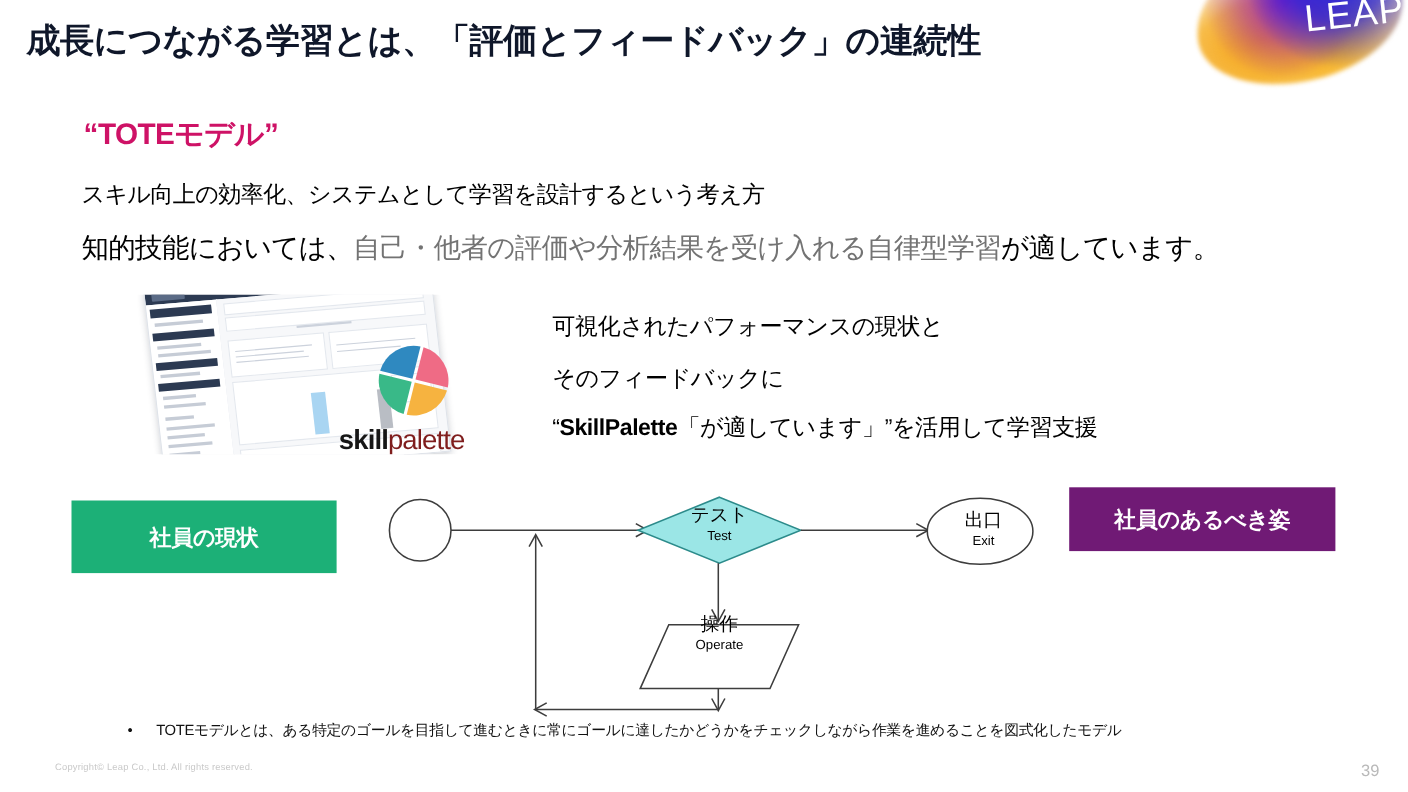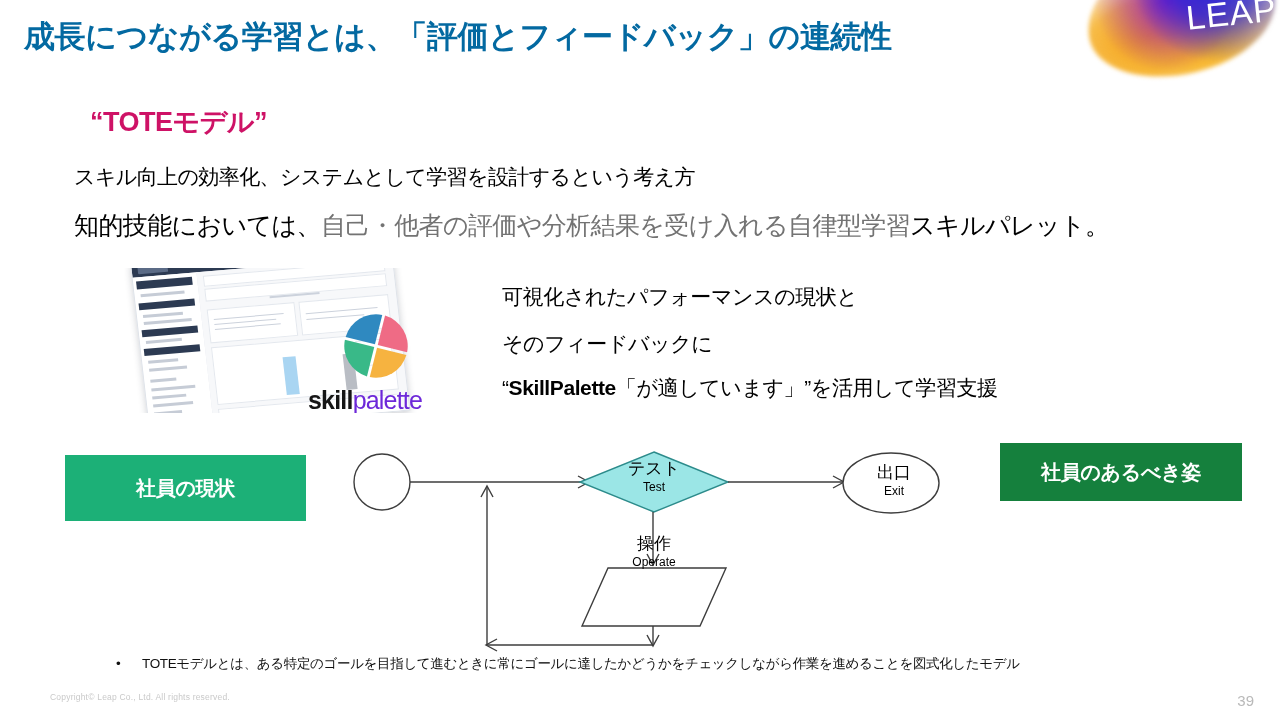--- a/index.html
+++ b/index.html
@@ -22,21 +22,21 @@
 
   
   .slide-title {
     position: absolute;
     left: 24px;
     top: 16px;
     font-size: 31px;
     font-weight: bold;
     letter-spacing: -0.4px;
     white-space: nowrap;
-    color: #0369a1;
+    color: #0f172a;
   }
 
   
   .logo-wrap {
     position: absolute;
     right: 0px;
     top: -14px;
     width: 200px;
     height: 96px;
     overflow: hidden;
@@ -71,21 +71,20 @@
 
   
   .tote-heading {
     position: absolute;
     left: 76px;
     top: 104px;
     font-size: 27px;
     font-weight: bold;
     color: #CE1266;
     letter-spacing: -0.5px;
-    margin-left: 14px;
   }
   .lead-1 {
     position: absolute;
     left: 74px;
     top: 163px;
     font-size: 21px;
     letter-spacing: -0.6px;
     white-space: nowrap;
   }
   .lead-2 {
@@ -134,46 +133,46 @@
   .sb-row  { position:absolute; left:6px; height:3px; background:#c6ccd6; }
   .ps-main { position:absolute; left:64px; top:13px; right:0; bottom:0; background:#f7f8fa; }
   .card { position:absolute; background:#ffffff; border:1px solid #e4e8ee; }
   .tline { position:absolute; background:#ccd2dc; height:2px; }
   .bar { position:absolute; bottom:0; }
   .ps-blue  { position:absolute; background:#2b8ddb; }
 
   .sp-logo { position:absolute; left:216px; top:42px; width:72px; height:72px; }
   .sp-word { position:absolute; left:184px; top:118px; font-size:25px; letter-spacing:-0.8px; }
   .sp-word b { font-weight:bold; color:#161616; }
-  .sp-word span { color:#6d28d9; font-weight:normal; }
+  .sp-word span { color:#7f1d1d; font-weight:normal; }
 
   
   .rp { position:absolute; left:502px; font-size:21px; letter-spacing:-0.4px; white-space:nowrap; }
   .rp-1 { top:283px; }
   .rp-2 { top:330px; }
   .rp-3 { top:374px; }
   .rp-3 b { font-weight:bold; }
 
   
   .chip {
     position: absolute;
     display: flex; align-items: center; justify-content: center;
     color: #ffffff; font-weight: bold; font-size: 20px; letter-spacing: -0.3px;
   }
   .chip-green { left:65px; top:455px; width:241px; height:66px; background:#1CB077; }
-  .chip-blue  { left:1000px; top:443px; width:242px; height:58px; background:#15803d; }
+  .chip-blue  { left:972px; top:443px; width:242px; height:58px; background:#701a75; }
 
   .fc-svg { position:absolute; left:0; top:430px; width:1280px; height:240px; }
   .fc-label { position:absolute; text-align:center; white-space:nowrap; }
   .fc-jp { font-size:17px; line-height:20px; }
   .fc-en { font-size:12px; line-height:17px; }
 
   .lbl-test { left:608px; top:459px; width:92px; }
   .lbl-exit { left:848px; top:463px; width:92px; }
-  .lbl-oper { left:608px; top:534px; width:92px; }
+  .lbl-oper { left:608px; top:558px; width:92px; }
 
   
   .note {
     position: absolute; left: 116px; top: 655px;
     font-size: 13.5px; letter-spacing: -0.35px; white-space: nowrap; color:#111;
   }
   .note .dot { display:inline-block; width:26px; }
   .copyright {
     position:absolute; left:22px; top:692px;
     font-size:8.5px; color:#c9c9c9; letter-spacing:0.2px;margin-left:28px;
@@ -193,21 +192,21 @@
 
   <div class="slide-title">成長につながる学習とは、「評価とフィードバック」の連続性</div>
 
   <div class="logo-wrap">
     <div class="logo-blob"></div>
     <div class="logo-text">LEAP</div>
   </div>
 
   <div class="tote-heading">“TOTEモデル”</div>
   <div class="lead-1">スキル向上の効率化、システムとして学習を設計するという考え方</div>
-  <div class="lead-2"><span>知的技能においては、</span><span class="hl-blue">自己・他者の評価や分析結果を受け入れる自律型学習</span><span>スキルパレット。</span></div>
+  <div class="lead-2"><span>知的技能においては、</span><span class="hl-blue">自己・他者の評価や分析結果を受け入れる自律型学習</span><span>が適しています。</span></div>
 
   <div class="product-shot">
 
     <div class="ps-tilt">
       <div class="ps-topbar">
         <span class="tb-pill" style="left:6px;width:30px;background:#5b6b86;"></span>
 
       </div>
 
       <div class="ps-sidebar">

